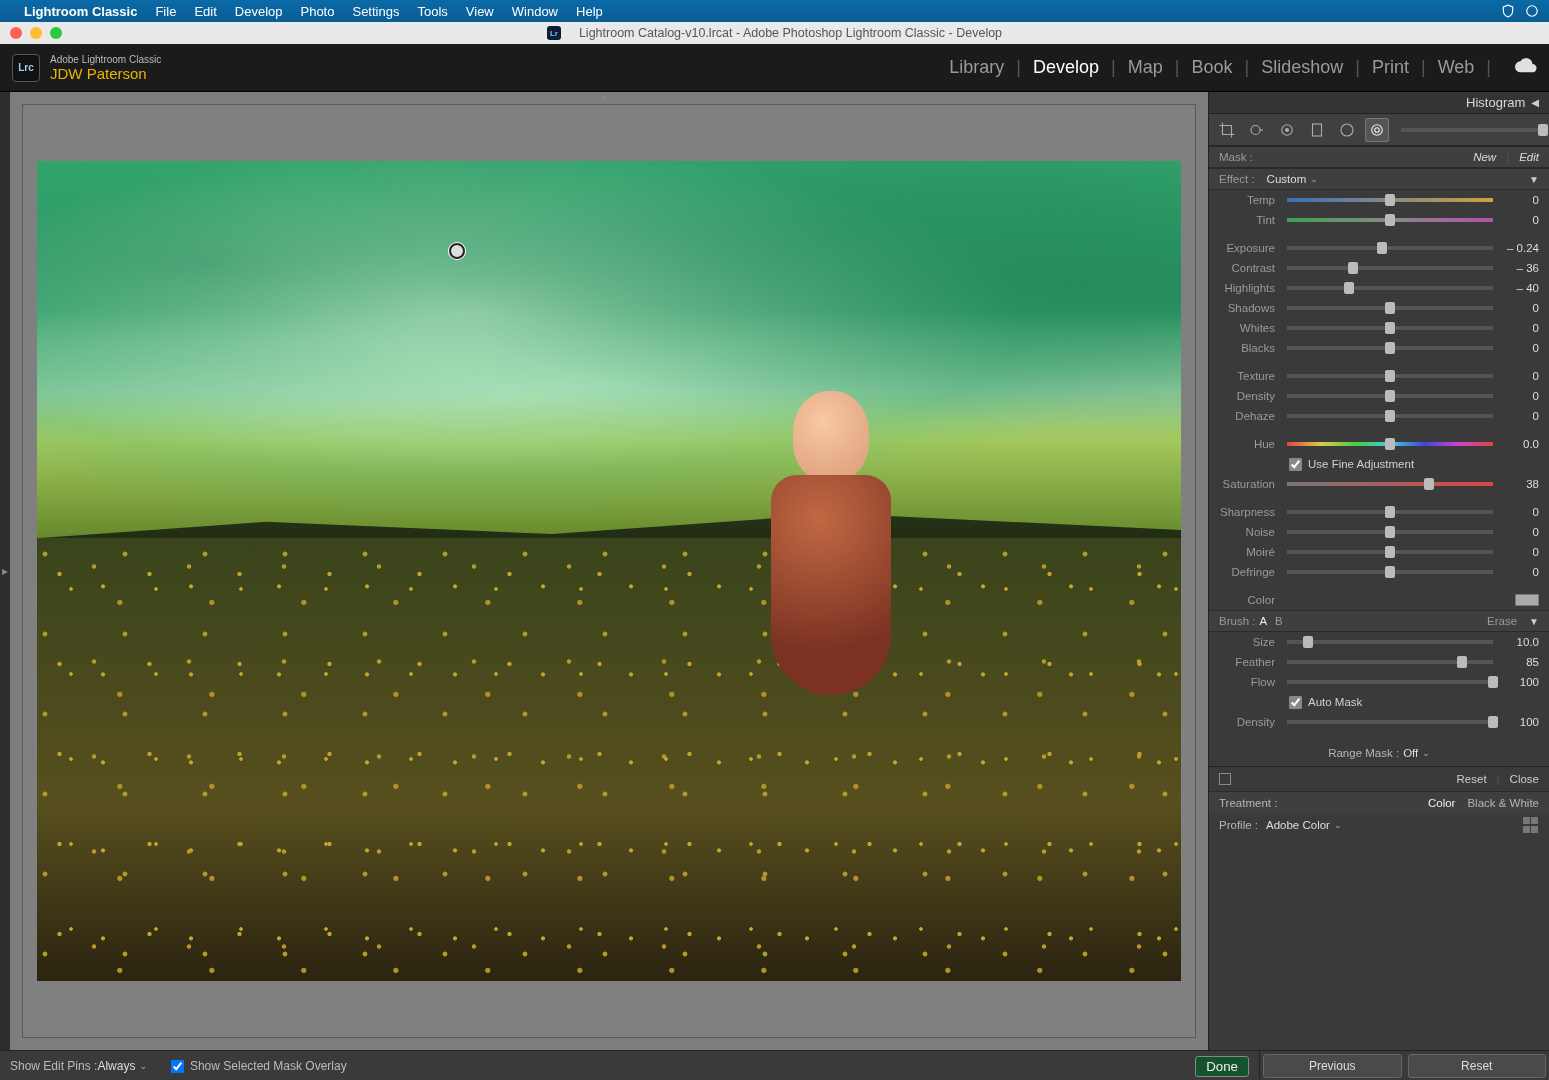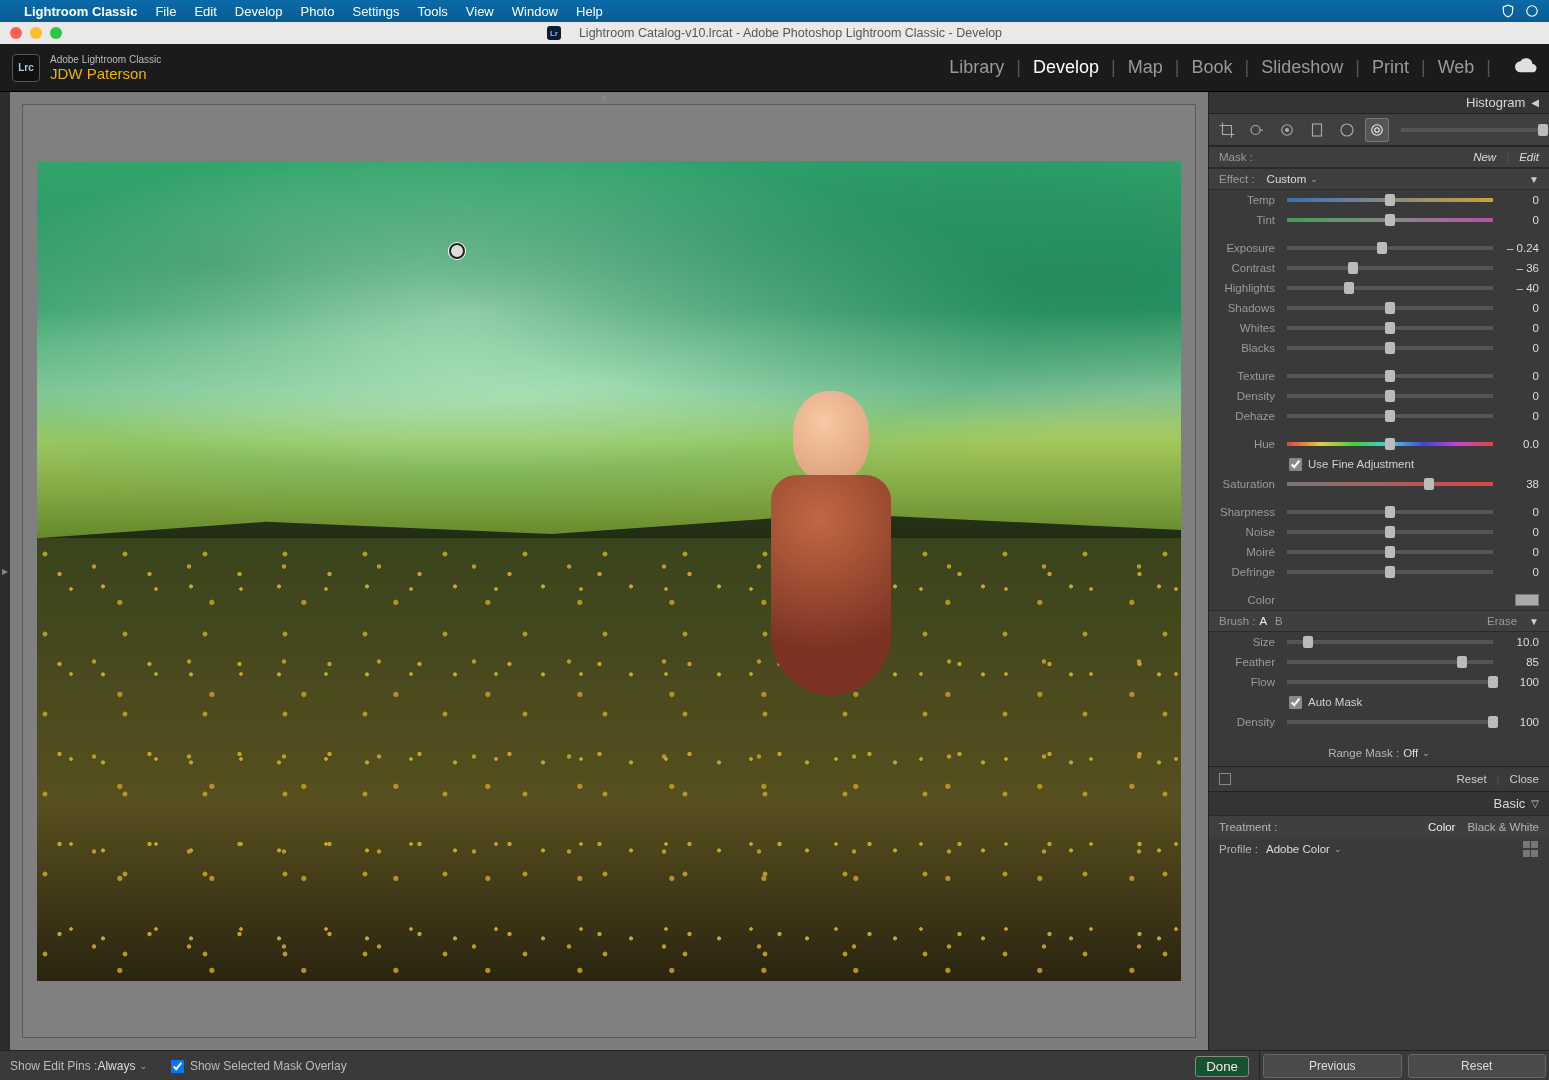--- a/index.html
+++ b/index.html
@@ -452,24 +452,20 @@
       <span style="margin-left:4px;font-size:9px">⌄</span>
     </div>
 
     <div class="reset-close">
       <span class="panel-mini-icon" style="margin-right:auto"></span>
       <span>Reset</span>
       <span style="color:#555">|</span>
       <span>Close</span>
     </div>
 
-    <div class="basic-head">
-      <span>Basic</span>
-      <span class="disclosure">▽</span>
-    </div>
     <div class="treatment">
       <span>Treatment :</span>
       <span class="opts">
         <span class="active">Color</span>
         <span>Black &amp; White</span>
       </span>
     </div>
     <div class="profile-row">
       <span>Profile :</span>
       <span class="sel">Adobe Color</span>

